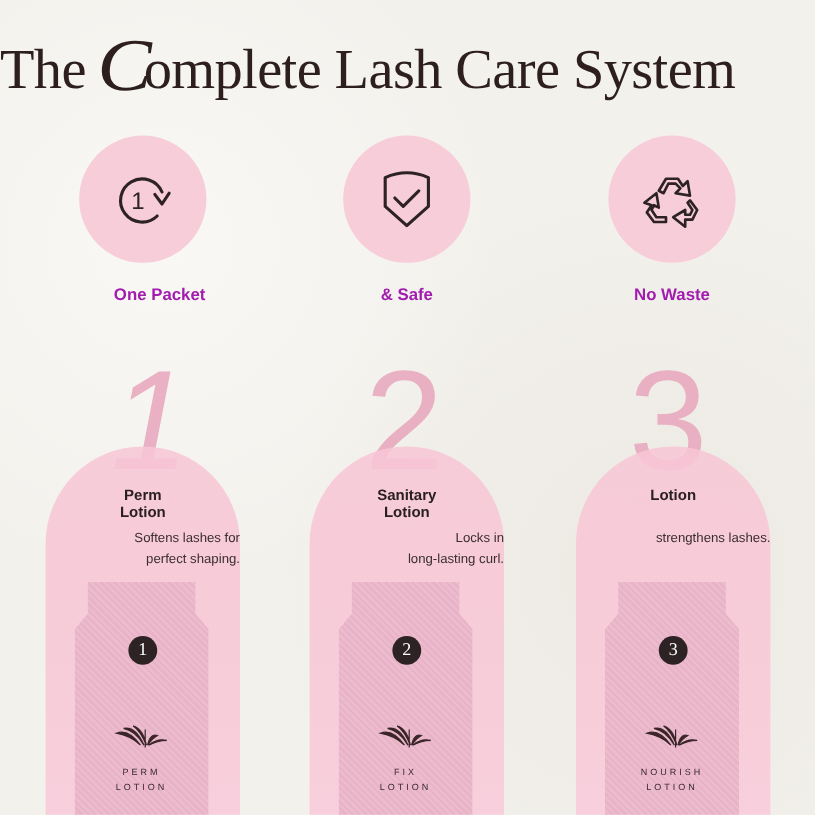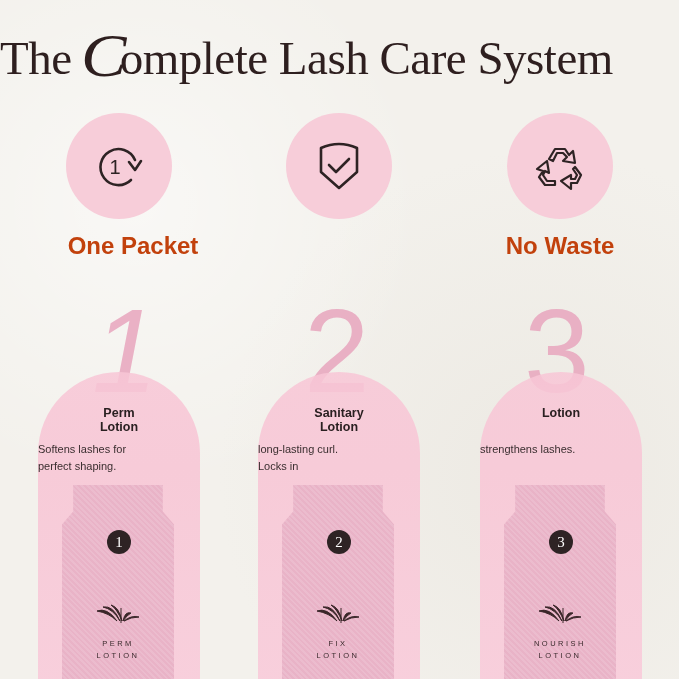--- a/index.html
+++ b/index.html
@@ -22,38 +22,38 @@
     transform: translateY(2px) scaleX(1.1); margin-right: -4px;
   }
   .feature { position: absolute; top: 0; width: 210px; text-align: center; }
   .feature .circle {
     position: absolute; top: 113px; width: 106px; height: 106px; border-radius: 50%;
     background: #f7cdd9; left: 52px;
     display: flex; align-items: center; justify-content: center;
   }
   .feature .label {
     position: absolute; top: 233px; left: 0; width: 210px;
-    font-size: 24px; font-weight: bold; line-height: 25px; color: #c2410c;
+    font-size: 14px; font-weight: bold; line-height: 25px; color: #a21caf;
   }
   .bignum {
     position: absolute; top: 292px; font-family: "Liberation Sans", sans-serif;
     font-size: 118px; font-weight: 300; color: #e8a6be; line-height: 1;
     opacity: 0.85;
   }
   .arch {
     position: absolute; top: 372px; width: 162px; height: 320px;
     border-radius: 81px 81px 0 0;
     background: linear-gradient(180deg, rgba(248,198,214,0.85) 0%, #f7cbd8 30%, #f8cfdc 100%);
   }
   .arch .name {
     position: absolute; top: 34px; left: 0; width: 100%; text-align: center;
     font-size: 12.5px; font-weight: bold; line-height: 14px; color: #2a2021;
   }
   .arch .desc {
-    position: absolute; top: 69px; left: 0; width: 100%; text-align: left;
+    position: absolute; top: 69px; left: 0; width: 100%; text-align: right;
     font-size: 11px; line-height: 17px; color: #3a2e2f;
   }
   .sachet {
     position: absolute; top: 113px; left: 24px; width: 116px; height: 220px;
   }
   .sachet .pack {
     position: absolute; left: 0; top: 0; width: 112px; height: 220px;
     border-radius: 6px;
     background:
       repeating-linear-gradient(45deg, rgba(255,255,255,0.12) 0 2px, rgba(0,0,0,0) 2px 4px),
@@ -93,20 +93,21 @@
 </div>
 
 <div class="feature" style="left:234px;">
   <div class="circle">
     <svg width="50" height="56" viewBox="0 0 50 56">
       <path d="M7 10 Q25 2 43 10 L43 34 L25 50 L7 34 Z" fill="none" stroke="#2e2324" stroke-width="2.6" stroke-linejoin="round"></path>
       <path d="M15 27 L22 34 L35 21" fill="none" stroke="#2e2324" stroke-width="2.6" stroke-linecap="round" stroke-linejoin="round"></path>
     </svg>
   </div>
   <div class="label">
+    <div>&amp; Safe</div>
   </div>
 </div>
 
 <div class="feature" style="left:458px;">
   <div class="circle" style="left:49px;">
     <svg width="58" height="58" viewBox="0 0 58 58">
       <g fill="none" stroke="#2e2324" stroke-width="2.2" stroke-linejoin="round">
         <path d="M18 22 L24 12 L34 12 L38 18 L42 14 L44 26 L32 24 L36 20 L32 16 L26 16 L22 24 Z"></path>
         <path d="M44 30 L50 38 L46 46 L40 46 L40 52 L30 44 L40 38 L40 42 L44 42 L46 38 L42 32 Z"></path>
         <path d="M24 48 L14 48 L8 40 L12 34 L6 32 L16 24 L18 36 L14 34 L12 38 L16 44 L24 44 Z"></path>
@@ -143,22 +144,22 @@
     </div>
   </div>
 </div>
 
 <div class="arch" style="left:258px;">
   <div class="name">
     <div>Sanitary</div>
     <div>Lotion</div>
   </div>
   <div class="desc">
+    <div>Locks in</div>
     <div>long-lasting curl.</div>
-    <div>Locks in</div>
   </div>
   <div class="sachet">
     <div class="pack"></div>
     <div class="num">2</div>
     <svg class="logo" viewBox="0 0 50 24">
       <path d="M2 8 Q12 4 22 18 Q14 10 2 8 Z M8 4 Q18 2 25 18 Q18 6 8 4 Z M16 2 Q24 4 27 18 Q22 6 16 2 Z M28 18 Q30 8 36 10 Q32 12 28 18 Z M29 18 Q36 12 44 14 Q36 14 29 18 Z M26 20 L26 5" fill="#3a2629" stroke="#3a2629" stroke-width="1"></path>
     </svg>
     <div class="ptext">
       <div>FIX</div>
       <div>LOTION</div>

